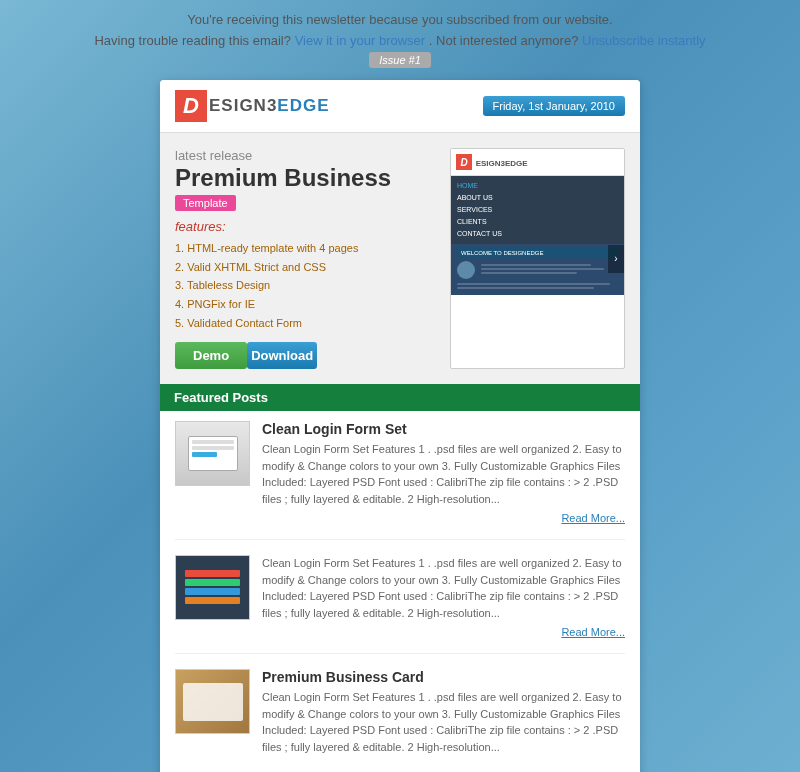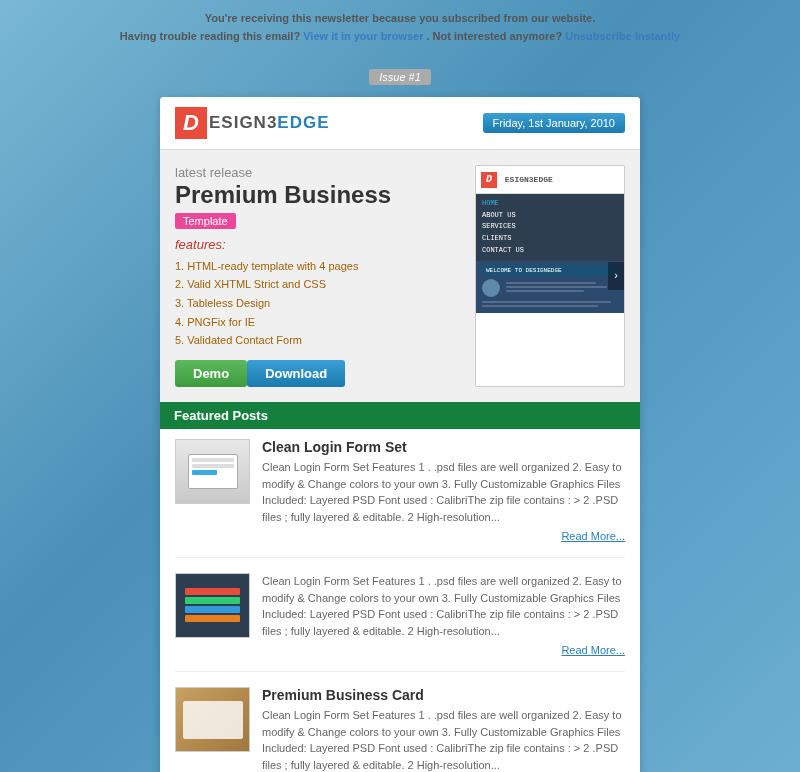--- a/index.html
+++ b/index.html
@@ -7,24 +7,23 @@
       background: linear-gradient(135deg, #7ab8d4 0%, #4a90b8 40%, #5aa0c8 70%, #6eb0d0 100%);
       min-height: 772px;
       font-family: Arial, sans-serif;
       font-size: 13px;
       color: #333;
       padding: 10px 0;
     }
     .top-bar {
       text-align: center;
       color: #555;
-      font-size: 11px;
-      margin-bottom: 24px;
+      font-size: 13px;
+      margin-bottom: 0;
       line-height: 1.6;
-      font-weight: bold;
     }
     .top-bar a { color: #3a7abf; text-decoration: none; }
     .issue-badge {
       display: inline-block;
       background: #aaa;
       color: #fff;
       font-size: 11px;
       padding: 2px 10px;
       border-radius: 3px;
       margin-bottom: 6px;
@@ -133,35 +132,34 @@
       padding: 6px 18px;
       font-size: 13px;
       font-weight: bold;
       border-radius: 3px;
       cursor: pointer;
     }
     .btn-download {
       background: linear-gradient(to bottom, #3a9fd4, #1a7ab0);
       color: #fff;
       border: none;
-      padding: 6px 18px;
+      padding: 6px 4px;
       font-size: 13px;
       font-weight: bold;
       border-radius: 3px;
       cursor: pointer;
     }
     
     .hero-right {
-      width: 150px;
+      width: 175px;
       background: #fff;
       border: 1px solid #ccc;
       overflow: hidden;
       position: relative;
       border-radius: 2px;
-      font-family: Liberation Mono, monospace;
     }
     .preview-header {
       background: #fff;
       padding: 5px 5px;
       border-bottom: 1px solid #ddd;
     }
     .preview-logo-d {
       width: 16px; height: 16px;
       background: #e74c3c;
       color: #fff;

